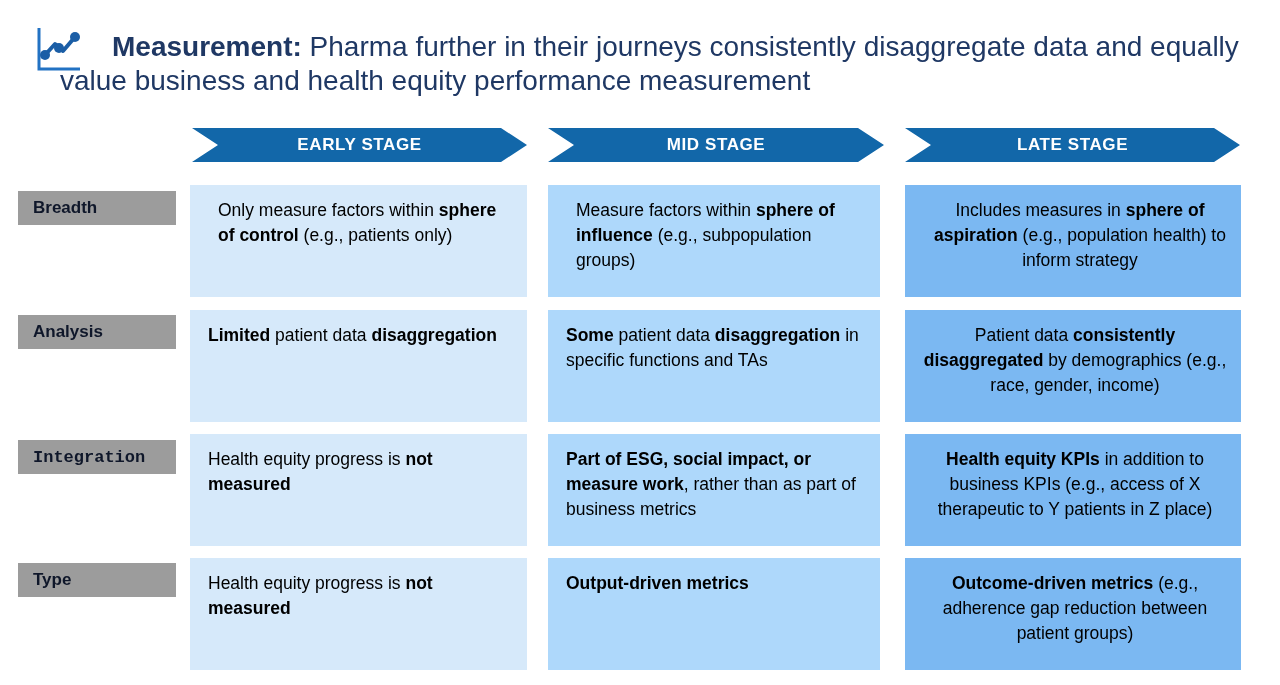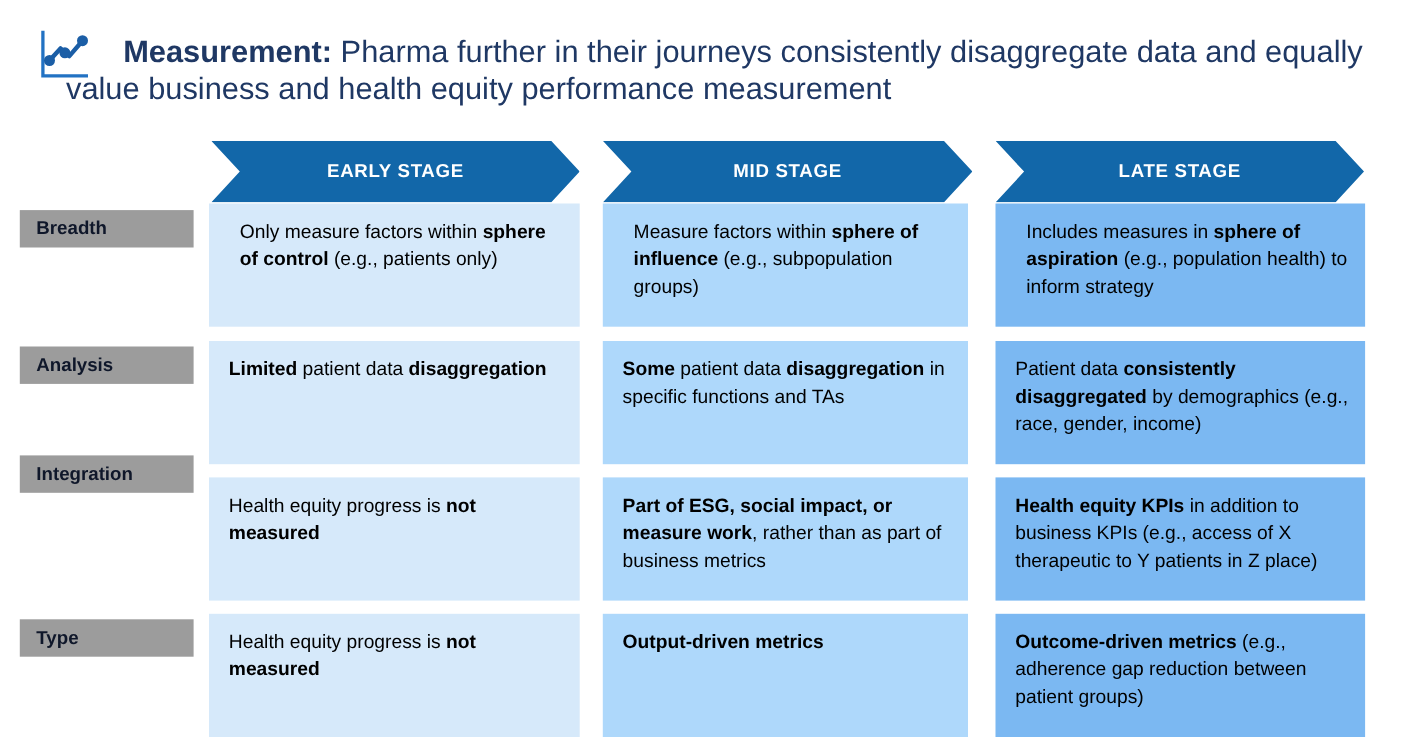--- a/index.html
+++ b/index.html
@@ -32,21 +32,21 @@
     color: #1F3864;
     text-indent: 52px; 
     margin-left: 20px;
   }
   .title b { font-weight: bold; }
 
   
   .stage-arrow {
     position: absolute;
     top: 128px;
-    height: 56px;
+    height: 34px;
     background: #1267A9;
     clip-path: polygon(0% 0%, calc(100% - 26px) 0%, 100% 50%, calc(100% - 26px) 100%, 0% 100%, 26px 50%);
     display: flex;
     align-items: center;
     justify-content: center;
     color: #ffffff;
     font-weight: bold;
     font-size: 17px;
     letter-spacing: 0.6px;
   }
@@ -63,36 +63,36 @@
     background: #9C9C9C;
     color: #0f172a;
     font-weight: bold;
     font-size: 17px;
     display: flex;
     align-items: center;
     padding-left: 15px;
   }
   .label-1 { top: 191px; }
   .label-2 { top: 315px; }
-  .label-3 { top: 414px; }
+  .label-3 { top: 440px; font-family: Liberation Mono, monospace; }
   .label-4 { top: 563px; }
 
   
   .cell {
     position: absolute;
     height: 112px;
     padding: 13px 14px 10px 18px;
     font-size: 17.5px;
     line-height: 25px;
     color: #000000;
   }
   .cell b { font-weight: bold; }
   .col-1 { left: 190px; width: 337px; background: #D6E9FA; }
   .col-2 { left: 548px; width: 332px; background: #AED8FB; }
-  .col-3 { left: 905px; width: 336px; background: #7BB8F2; }
+  .col-3 { left: 905px; width: 336px; background: #7BB8F2; text-align: center; }
   .row-1 { top: 185px; padding-left: 28px; }
   .row-2 { top: 310px; }
   .row-3 { top: 434px; }
   .row-4 { top: 558px; }
 </style>
 </head>
 <body>
 
 <div class="slide">
 

